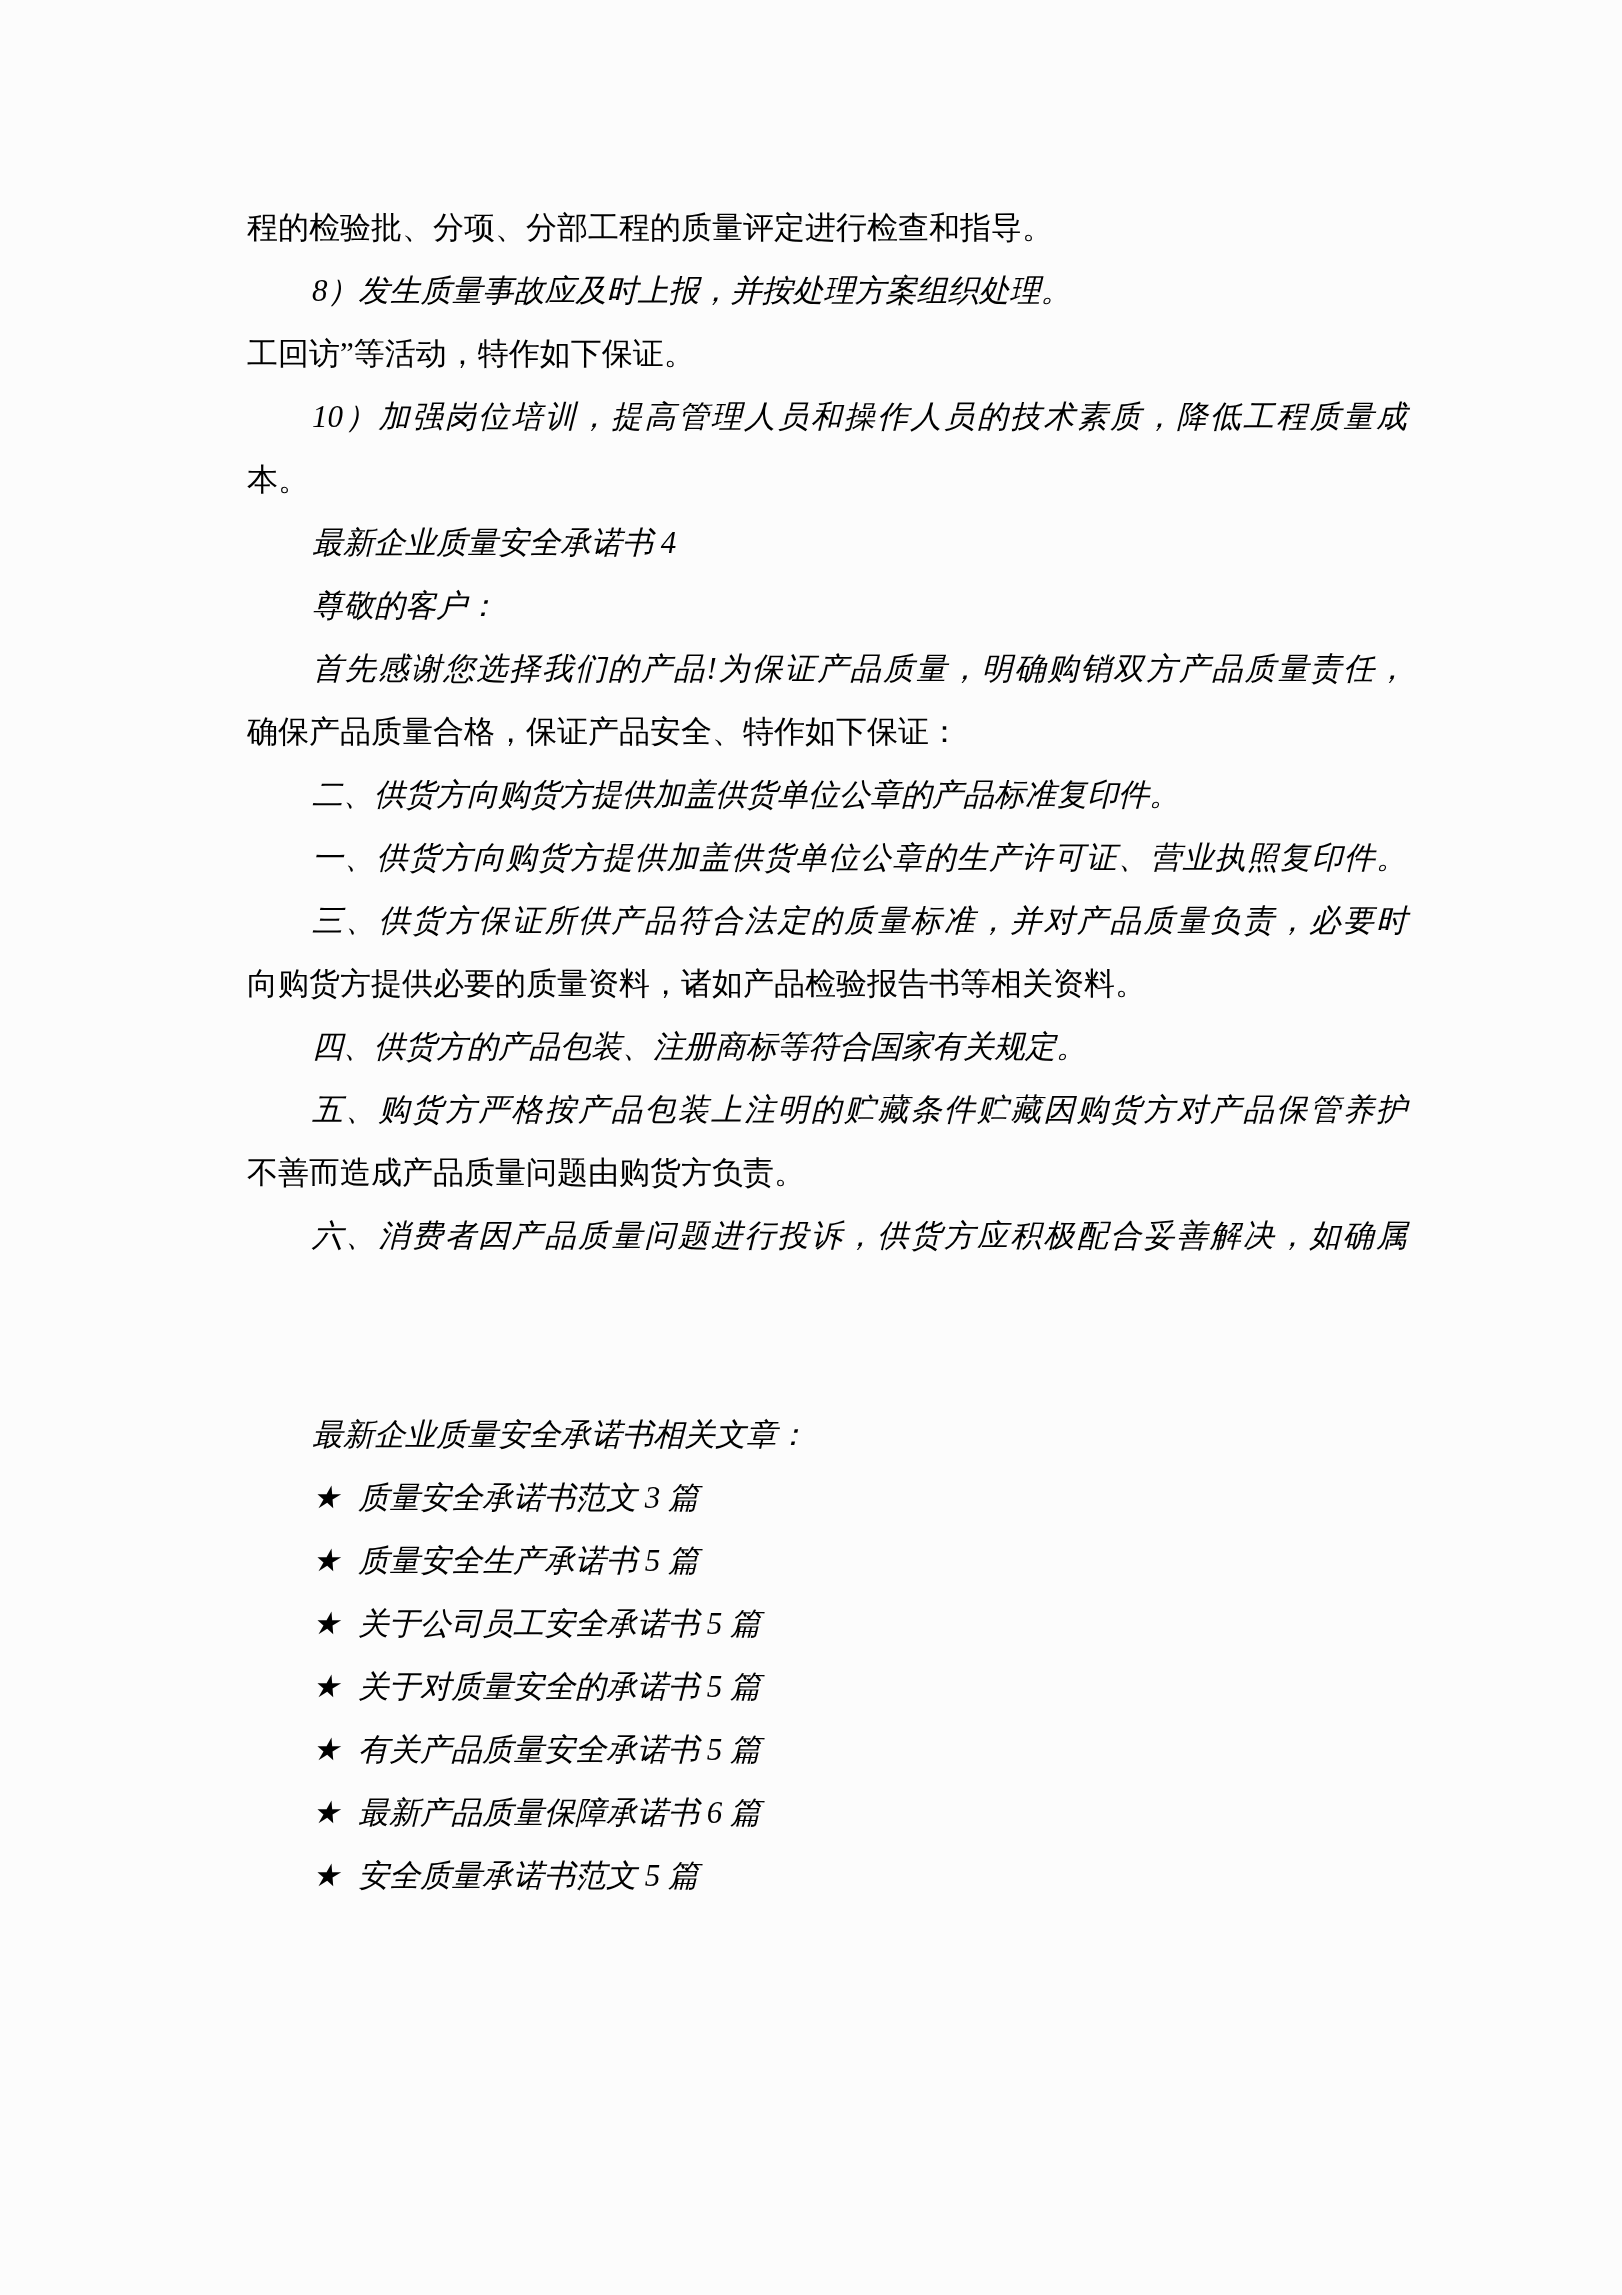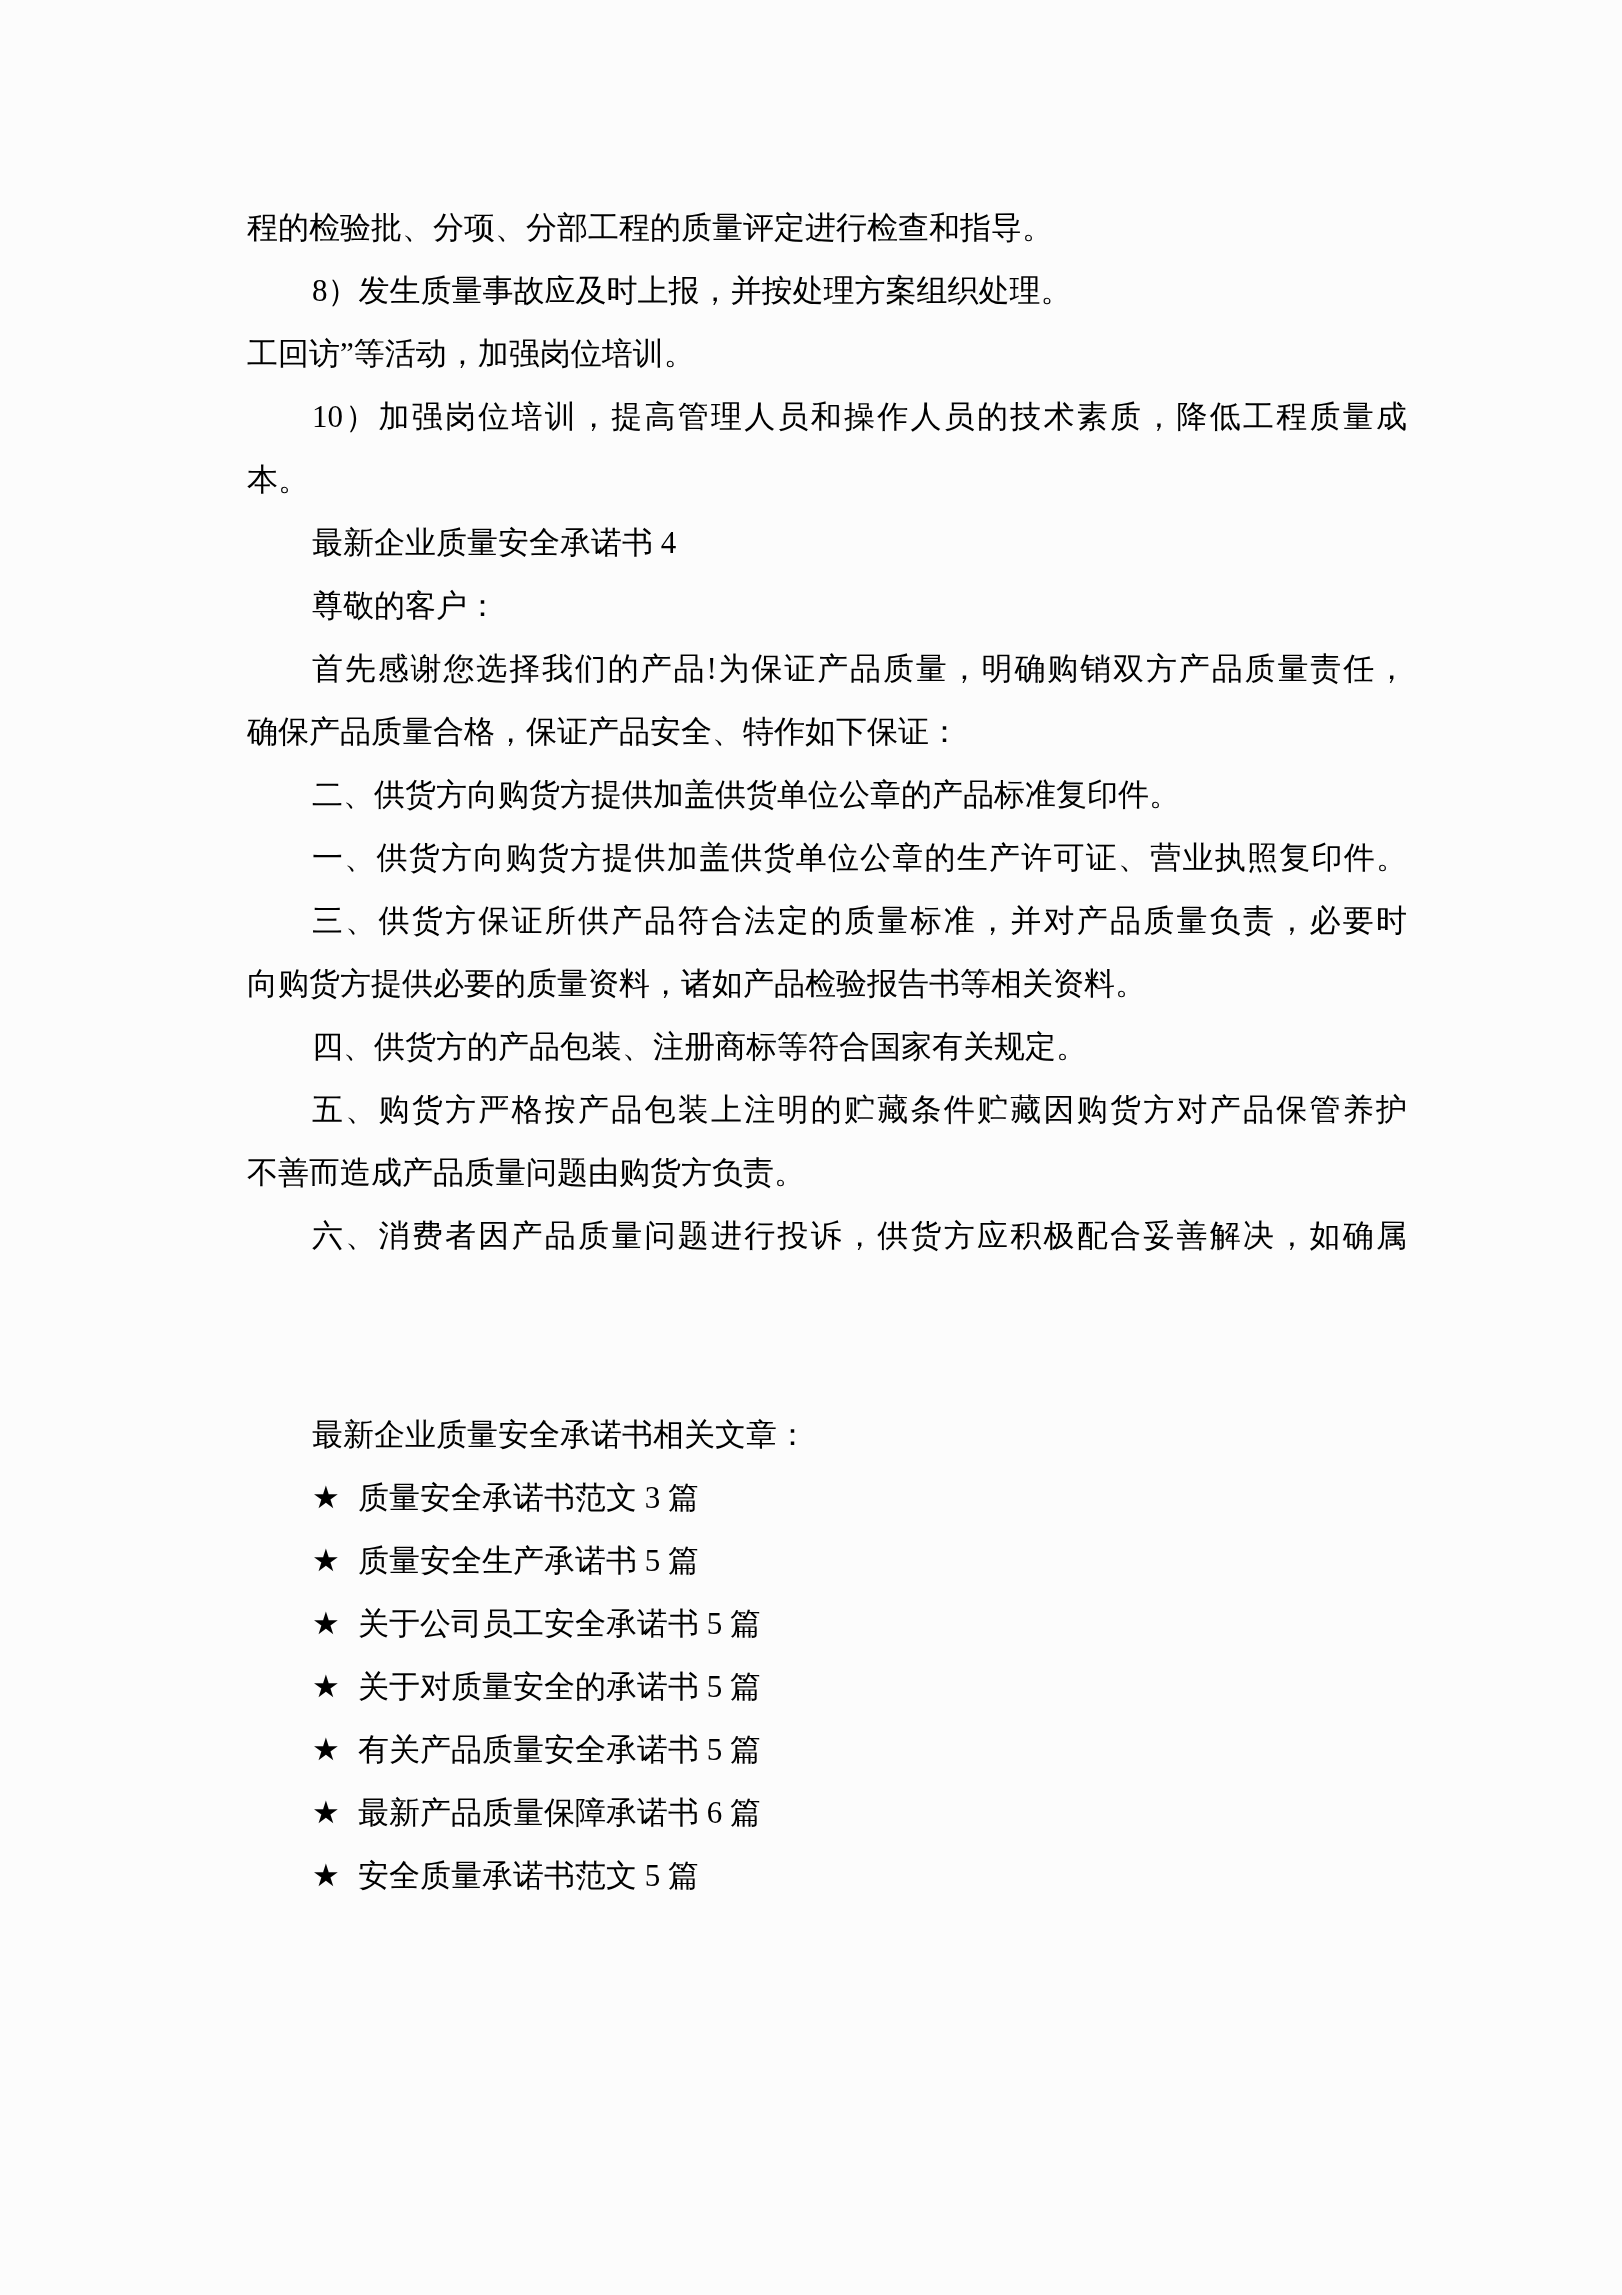--- a/index.html
+++ b/index.html
@@ -29,40 +29,41 @@
     color: #000000;
   }
   .line {
     text-align: justify;
     text-align-last: auto;
     height: 63px;
     overflow: visible;
   }
   .line.indent {
     padding-left: 65px;
+    font-style: italic;
   }
   .line.fill {
     text-align-last: justify;
   }
   .spacer {
     width: 100%;
   }
   .star {
     display: inline-block;
     margin-right: 18.3px;
   }
 </style>
 </head>
 <body style="background: rgb(252, 252, 252);">
 
 <div class="page">
   <div class="text-block" id="text-block" style="color: rgb(0, 0, 0);">
       <div class="line">程的检验批、分项、分部工程的质量评定进行检查和指导。</div>
       <div class="line indent">8）发生质量事故应及时上报，并按处理方案组织处理。</div>
-      <div class="line">工回访”等活动，加强岗位培训。</div>
+      <div class="line">工回访”等活动，特作如下保证。</div>
       <div class="line indent fill">10）加强岗位培训，提高管理人员和操作人员的技术素质，降低工程质量成</div>
       <div class="line">本。</div>
       <div class="line indent">最新企业质量安全承诺书 4</div>
       <div class="line indent">尊敬的客户：</div>
       <div class="line indent fill">首先感谢您选择我们的产品!为保证产品质量，明确购销双方产品质量责任，</div>
       <div class="line">确保产品质量合格，保证产品安全、特作如下保证：</div>
       <div class="line indent">二、供货方向购货方提供加盖供货单位公章的产品标准复印件。</div>
       <div class="line indent fill">一、供货方向购货方提供加盖供货单位公章的生产许可证、营业执照复印件。</div>
       <div class="line indent fill">三、供货方保证所供产品符合法定的质量标准，并对产品质量负责，必要时</div>
       <div class="line">向购货方提供必要的质量资料，诸如产品检验报告书等相关资料。</div>

